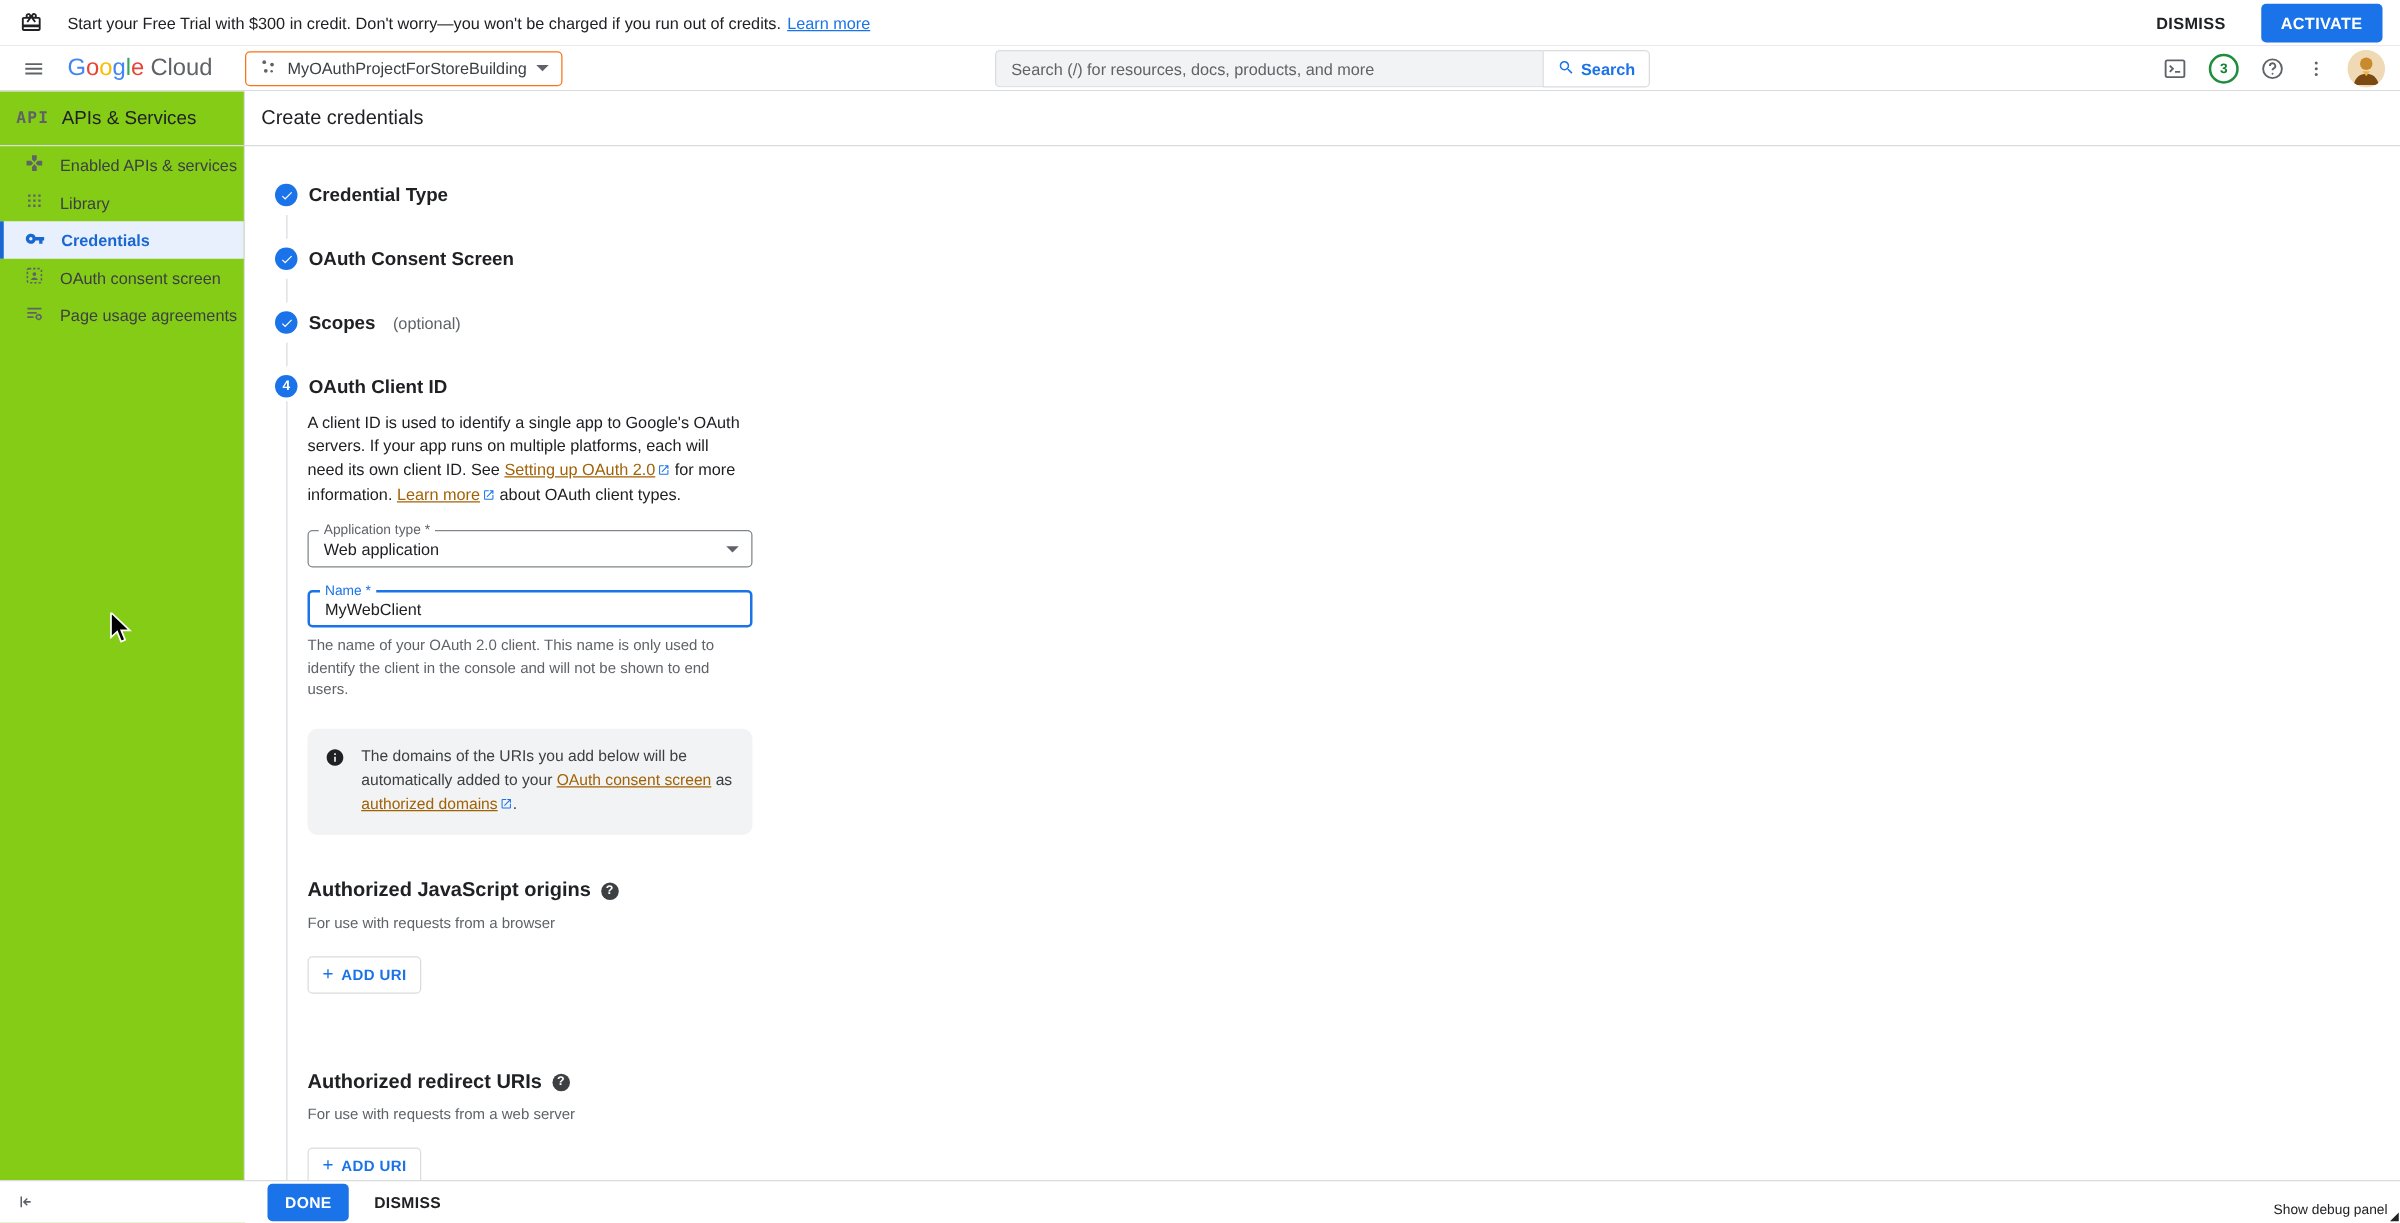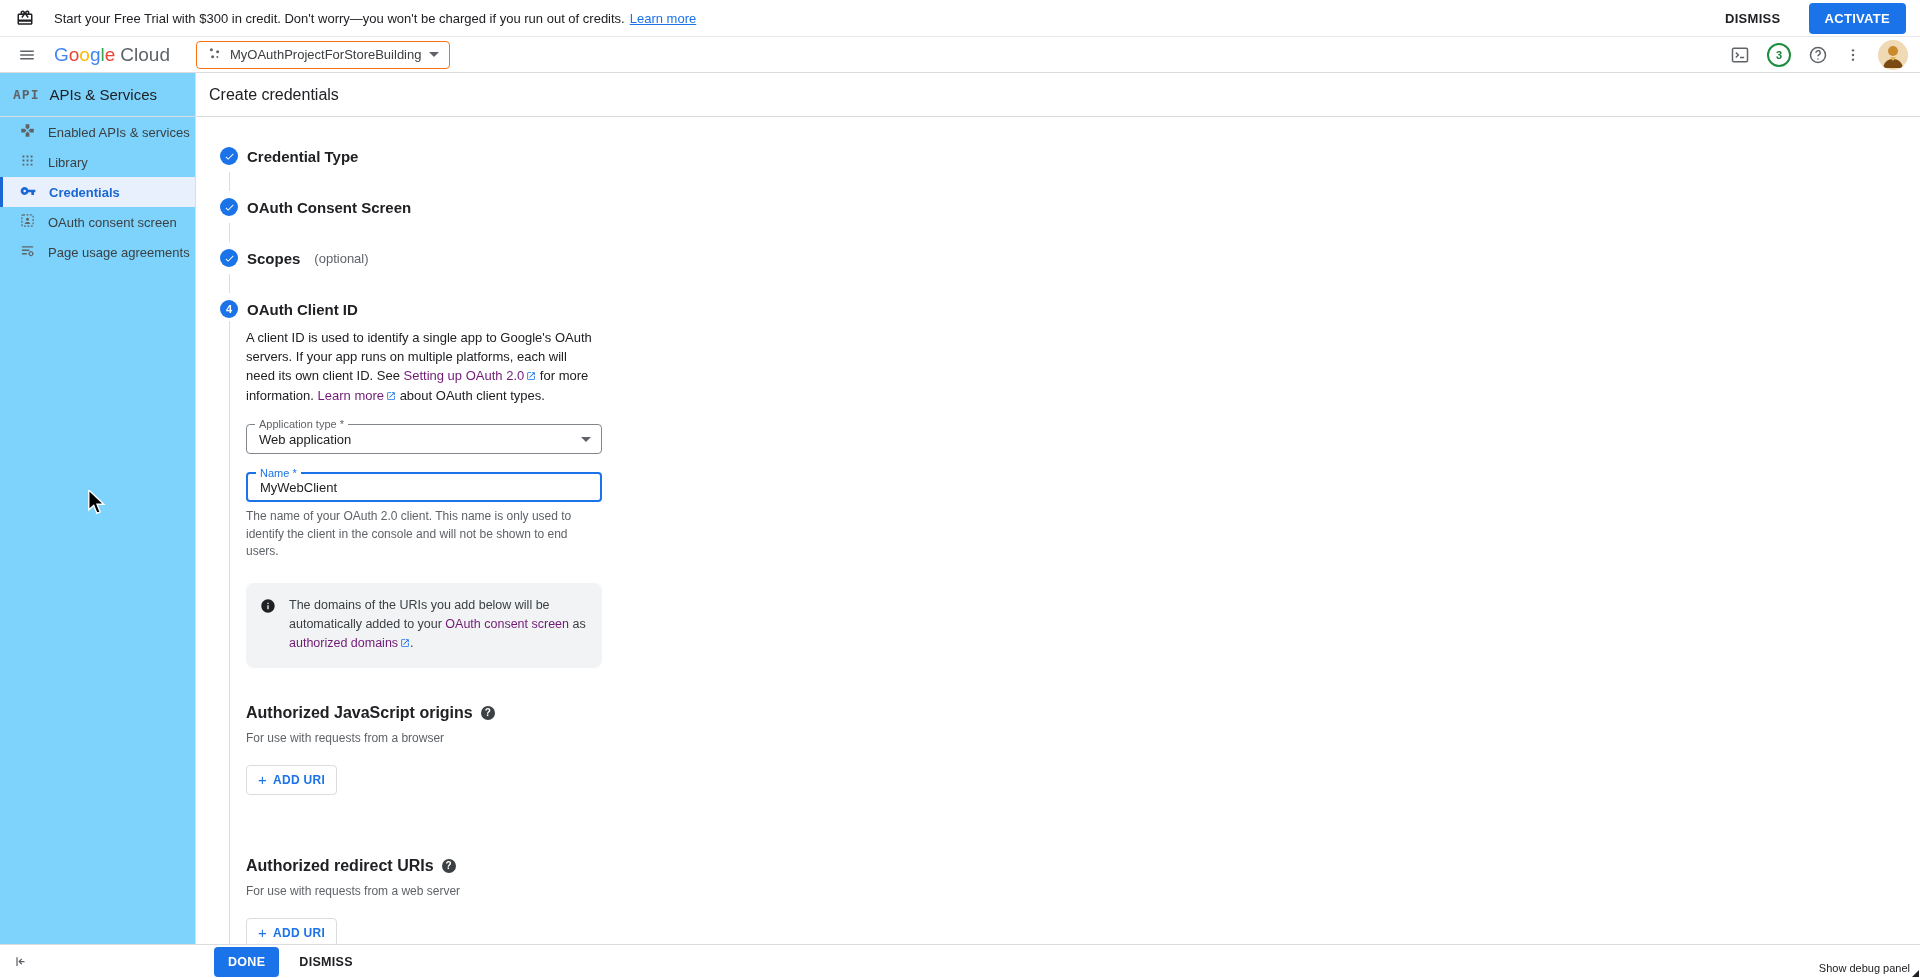--- a/index.html
+++ b/index.html
@@ -38,21 +38,21 @@
                 display:flex; align-items:center; justify-content:center; gap:5px; cursor:pointer;
                 font-family:inherit; font-size:13px; font-weight:bold; color:#1a73e8; }
   .hdr-icons { position:absolute; right:12px; top:0; height:36px; display:flex; align-items:center; gap:17px; }
   .icon-btn { background:none; border:none; display:flex; align-items:center; justify-content:center; cursor:pointer; padding:0; }
   .trial-badge { width:24px; height:24px; border:2px solid #1e8e3e; border-radius:50%; display:flex;
                  align-items:center; justify-content:center; font-size:11px; font-weight:bold; color:#188038; background:#fff; }
   .avatar { width:30px; height:30px; border-radius:50%; background:#f3e2c7; overflow:hidden; display:flex; }
 
   
   .content { display:flex; height:905px; }
-  .sidebar { width:196px; border-right:1px solid #dadce0; background:#7dd3fc; flex-shrink:0; }
+  .sidebar { width:196px; border-right:1px solid #dadce0; background:#84cc16; flex-shrink:0; }
   .sb-header { height:44px; display:flex; align-items:center; padding-left:13px; border-bottom:1px solid #dadce0; }
   .api-glyph { font-family:"DejaVu Sans Mono", monospace; font-weight:bold; font-size:13px; color:#5f6368; letter-spacing:1px; }
   .sb-title { margin-left:10px; font-size:15px; color:#202124; }
   .sb-item { height:30px; display:flex; align-items:center; gap:13px; padding-left:20px; font-size:13px;
              color:#3c4043; cursor:pointer; }
   .sb-item svg { flex-shrink:0; }
   .sb-item.sel { background:#e8f0fe; color:#1967d2; border-left:3px solid #1967d2; padding-left:17px; font-weight:bold; }
 
   .main { flex:1; position:relative; background:#fff; overflow:hidden; }
   .main-header { height:44px; display:flex; align-items:center; padding-left:13px; border-bottom:1px solid #dadce0;
@@ -63,21 +63,21 @@
   .step-row { display:flex; align-items:center; gap:9px; height:24px; }
   .step-circle { width:18px; height:18px; border-radius:50%; background:#1a73e8; display:flex;
                  align-items:center; justify-content:center; flex-shrink:0; }
   .step-num { color:#fff; font-size:11px; font-weight:bold; }
   .step-label { font-size:15px; font-weight:bold; color:#202124; }
   .step-optional { font-size:13px; color:#5f6368; font-weight:normal; margin-left:5px; }
   .v-conn { width:1px; height:19px; background:#dadce0; margin:4px 0 4px 9px; }
 
   .step4-content { margin-left:9px; border-left:1px solid #dadce0; padding:8px 0 26px 16px; }
   .desc { width:348px; font-size:13px; line-height:1.45; color:#202124; }
-  a.ilink { color:#701a75; cursor:pointer; }
+  a.ilink { color:#a16207; text-decoration:underline; cursor:pointer; }
   .ext-ic { display:inline-block; vertical-align:-1px; margin-left:2px; }
 
   
   .m-field { position:relative; width:356px; height:30px; border:1px solid #80868b; border-radius:4px;
              margin-top:18px; background:#fff; display:flex; align-items:center; cursor:pointer; }
   .m-field.focused { border:2px solid #1a73e8; }
   .m-label { position:absolute; top:-7px; left:8px; background:#fff; padding:0 4px; font-size:11px; color:#5f6368; }
   .m-field.focused .m-label { color:#1a73e8; }
   .m-value { padding-left:12px; font-size:13px; color:#202124; }
   .m-field .caret { position:absolute; right:10px; }
@@ -153,20 +153,31 @@
         <svg width="15" height="15" viewBox="0 0 24 24" fill="#5f6368">
             <circle cx="7" cy="6" r="2.4"></circle>
             <circle cx="17" cy="9" r="2.4"></circle>
             <circle cx="9" cy="17" r="2.4"></circle>
             <circle cx="16.5" cy="17.5" r="1.6"></circle>
           </svg>
       </span>
       <span>MyOAuthProjectForStoreBuilding</span>
       <span class="caret"></span>
     </button>
+    <div class="searchbar">
+      <input placeholder="Search (/) for resources, docs, products, and more" style="">
+      <button class="search-btn">
+        <span>
+          <svg width="14" height="14" viewBox="0 0 24 24" fill="#1a73e8">
+              <path d="M15.5 14h-.79l-.28-.27A6.471 6.471 0 0 0 16 9.5 6.5 6.5 0 1 0 9.5 16c1.61 0 3.09-.59 4.23-1.57l.27.28v.79l5 4.99L20.49 19l-4.99-5zm-6 0C7.01 14 5 11.99 5 9.5S7.01 5 9.5 5 14 7.01 14 9.5 11.99 14 9.5 14z"></path>
+            </svg>
+        </span>
+        <span>Search</span>
+      </button>
+    </div>
     <div class="hdr-icons">
       <button class="icon-btn">
         <svg width="20" height="20" viewBox="0 0 24 24" fill="none" stroke="#5f6368" stroke-width="1.8">
             <rect x="3" y="4" width="18" height="16" rx="1.5"></rect>
             <path d="M7 9l3 3-3 3M12 15h5"></path>
           </svg>
       </button>
       <button class="icon-btn trial-badge">
         <span>3</span>
       </button>

